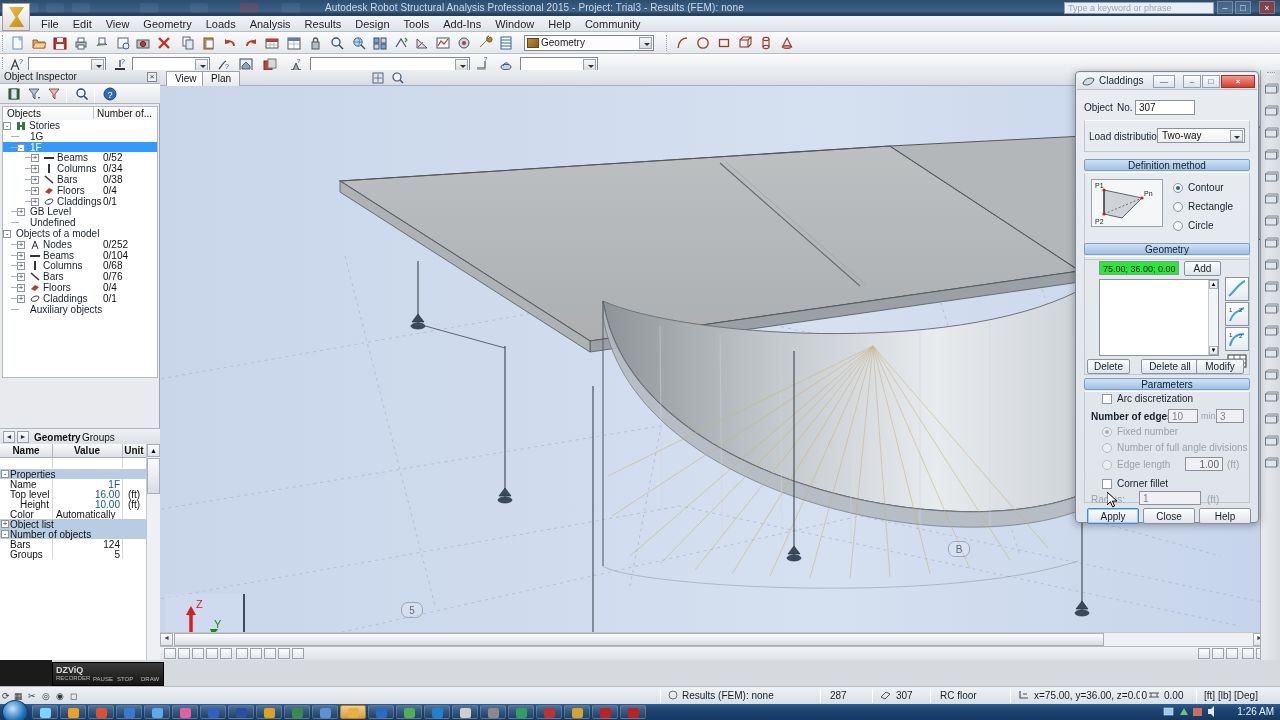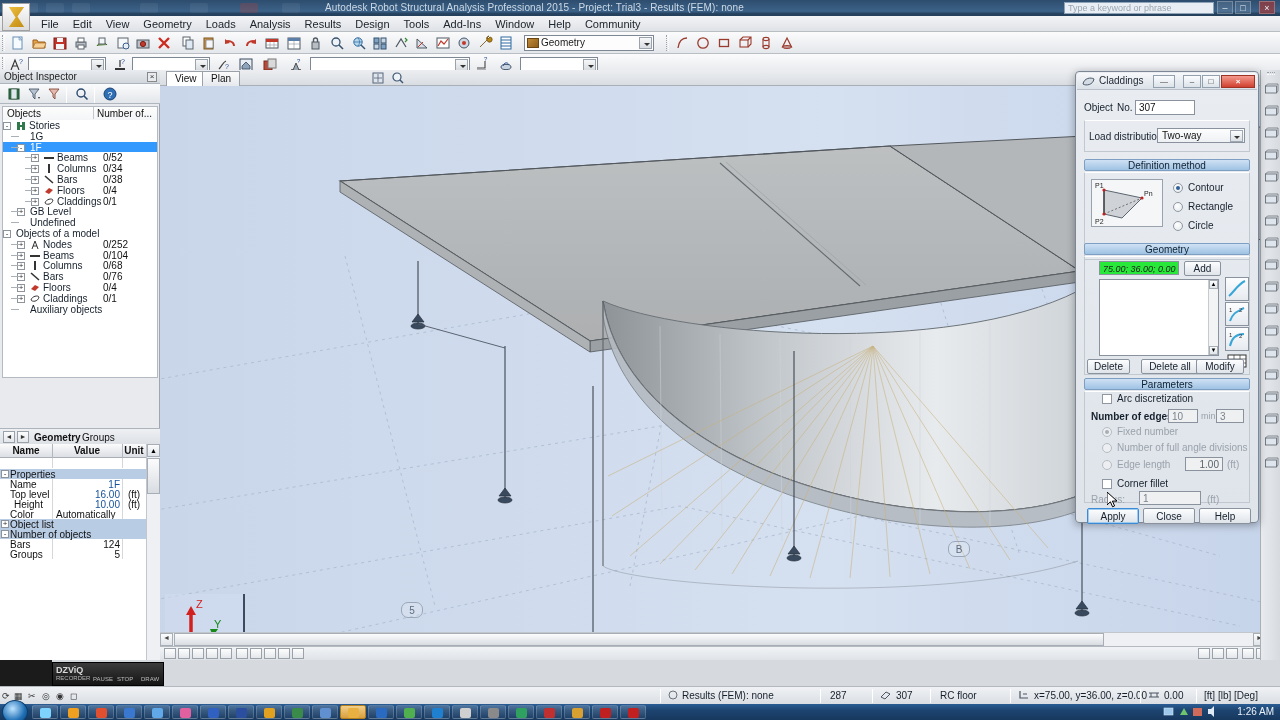--- a/index.html
+++ b/index.html
@@ -730,21 +730,21 @@
             <span class="bvline" style="left:122px"></span>
           </div>
           <div class="prow" style="top: 45px;">
             <span class="n" style="padding-left:10px">Top level</span>
             <span class="v val-blue">16.00</span>
             <span class="u">(ft)</span>
             <span class="bvline" style="left:52px"></span>
             <span class="bvline" style="left:122px"></span>
           </div>
           <div class="prow" style="top: 55px;">
-            <span class="n" style="padding-left:14px">Height</span>
+            <span class="n" style="padding-left:20px">Height</span>
             <span class="v val-blue">10.00</span>
             <span class="u">(ft)</span>
             <span class="bvline" style="left:52px"></span>
             <span class="bvline" style="left:122px"></span>
           </div>
           <div class="prow" style="top: 65px;">
             <span class="n" style="padding-left:10px">Color</span>
             <span class="v" style="text-align:left;padding-left:4px">Automatically</span>
             <span class="u"></span>
             <span class="bvline" style="left:52px"></span>
@@ -1093,21 +1093,21 @@
       <div class="radio on" style="left:96px; top:93px;"></div>
       <span class="lbl" style="left:111px; top:92px;">Contour</span>
       <div class="radio" style="left:96px; top:112px;"></div>
       <span class="lbl" style="left:111px; top:111px;">Rectangle</span>
       <div class="radio" style="left:96px; top:131px;"></div>
       <span class="lbl" style="left:111px; top:130px;">Circle</span>
 
       <div class="sectionbar" style="left:7px; top:153px; width:166px;">Geometry</div>
       <div class="gbox" style="left:7px; top:166px; width:166px; height:119px;"></div>
 
-      <div class="tfield green" style="left:22px; top:171px; width:80px; height:14px; font-size:9px;font-style:italic;">75.00; 36.00; 0.00</div>
+      <div class="tfield green" style="left:22px; top:171px; width:80px; height:14px; font-size:9px;">75.00; 36.00; 0.00</div>
       <div class="pbtn" style="left:107px; top:171px; width:37px; height:15px; line-height:14px;">Add</div>
 
       <div class="listbox" style="left:22px; top:189px; width:120px; height:77px;">
         <div class="lb-scroll">
           <div class="u">▲</div>
           <div class="d">▼</div>
         </div>
       </div>
 
       <div class="sbtn" style="left:148px; top:187px; width:24px; height:24px;">

